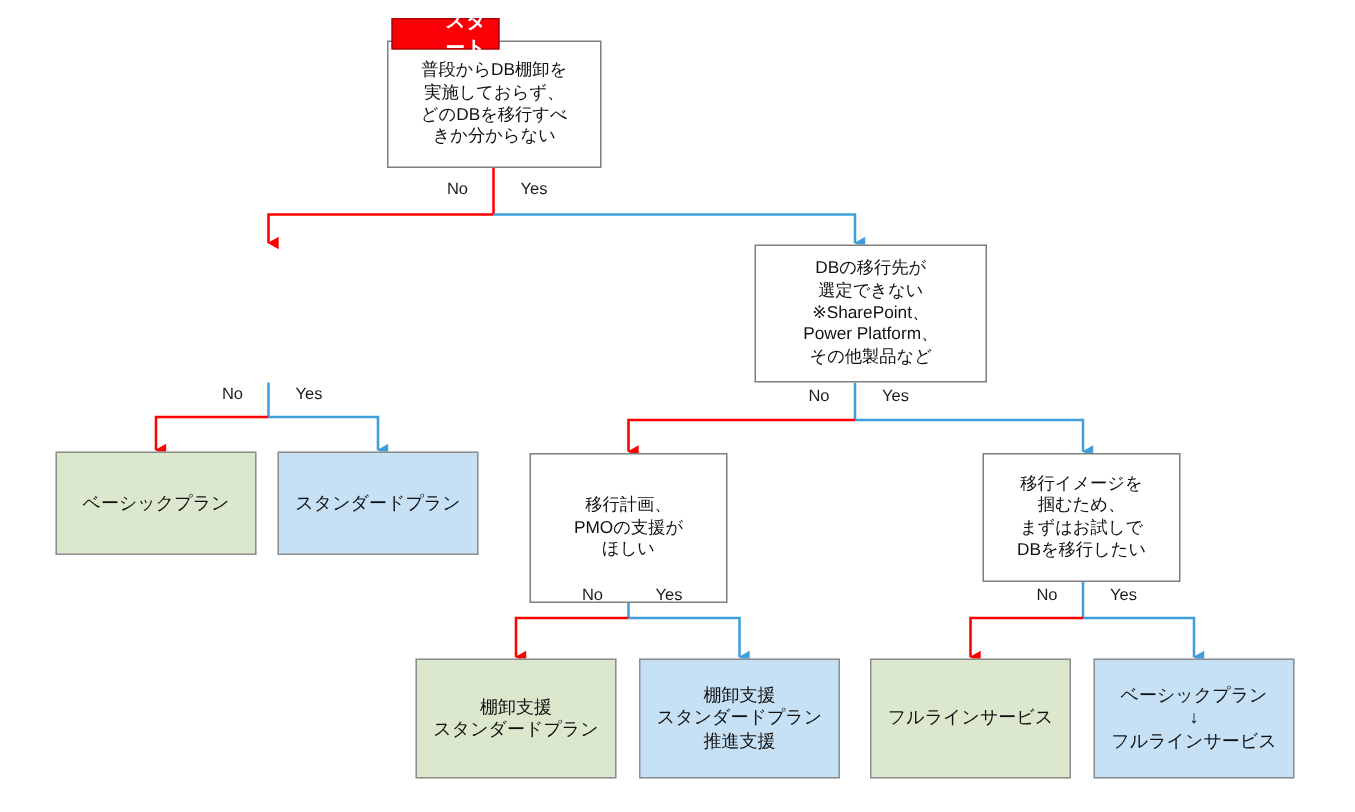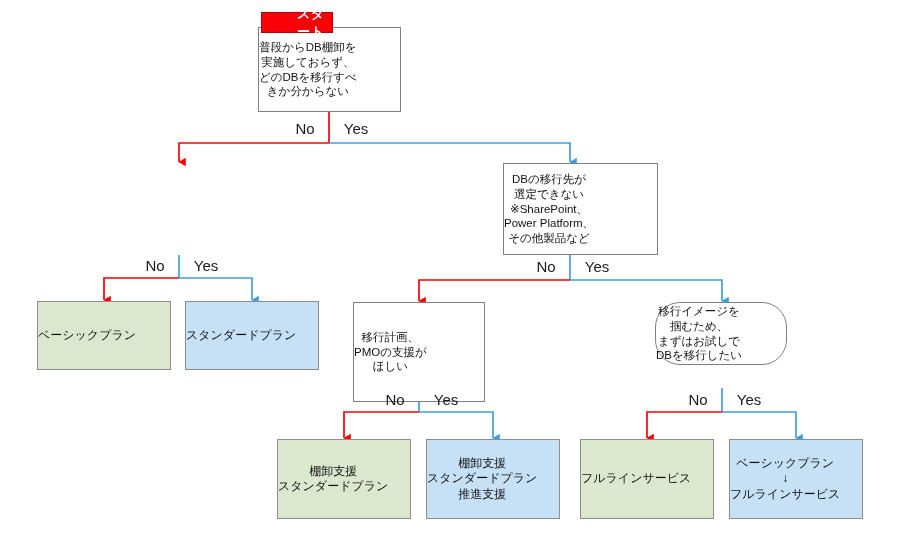--- a/index.html
+++ b/index.html
@@ -26,20 +26,21 @@
     height: 541px;
     pointer-events: none;
   }
   .node {
     position: absolute;
     box-sizing: border-box;
     border: 1px solid #808080;
     background: #ffffff;
     display: flex;
     align-items: center;
+    justify-content: center;
     text-align: center;
     line-height: 1.28;
     font-size: 11.5px;
     color: #111111;
     white-space: pre-line;
     z-index: 2;
   }
   .node.q {
     background: #ffffff;
     border: 1px solid #7f7f7f;
@@ -63,21 +64,21 @@
     font-weight: bold;
     font-size: 13px;
     letter-spacing: 0.5px;
     display: flex;
     align-items: center;
     justify-content: center;
     z-index: 5;
   }
   .edge-label {
     position: absolute;
-    font-size: 15px;
+    font-size: 11px;
     color: #1a1a1a;
     text-align: center;
     z-index: 3;
     white-space: nowrap;
   }
 </style>
 </head>
 <body>
 
 <div id="chart">
@@ -170,21 +171,21 @@
   <div class="node blue" style="left:185px; top:301px; width:134px; height:69px;">
     <span>スタンダードプラン</span>
   </div>
 
   <div class="node q" style="left:353px; top:302px; width:132px; height:100px;">
     <span>移行計画、
 PMOの支援が
 ほしい</span>
   </div>
 
-  <div class="node q" style="left:655px; top:302px; width:132px; height:63px;border-radius:25px;">
+  <div class="node q" style="left:655px; top:302px; width:132px; height:86px;">
     <span>移行イメージを
 掴むため、
 まずはお試しで
 DBを移行したい</span>
   </div>
 
   <div class="node green" style="left:277px; top:439px; width:134px; height:80px;">
     <span>棚卸支援
 スタンダードプラン</span>
   </div>

